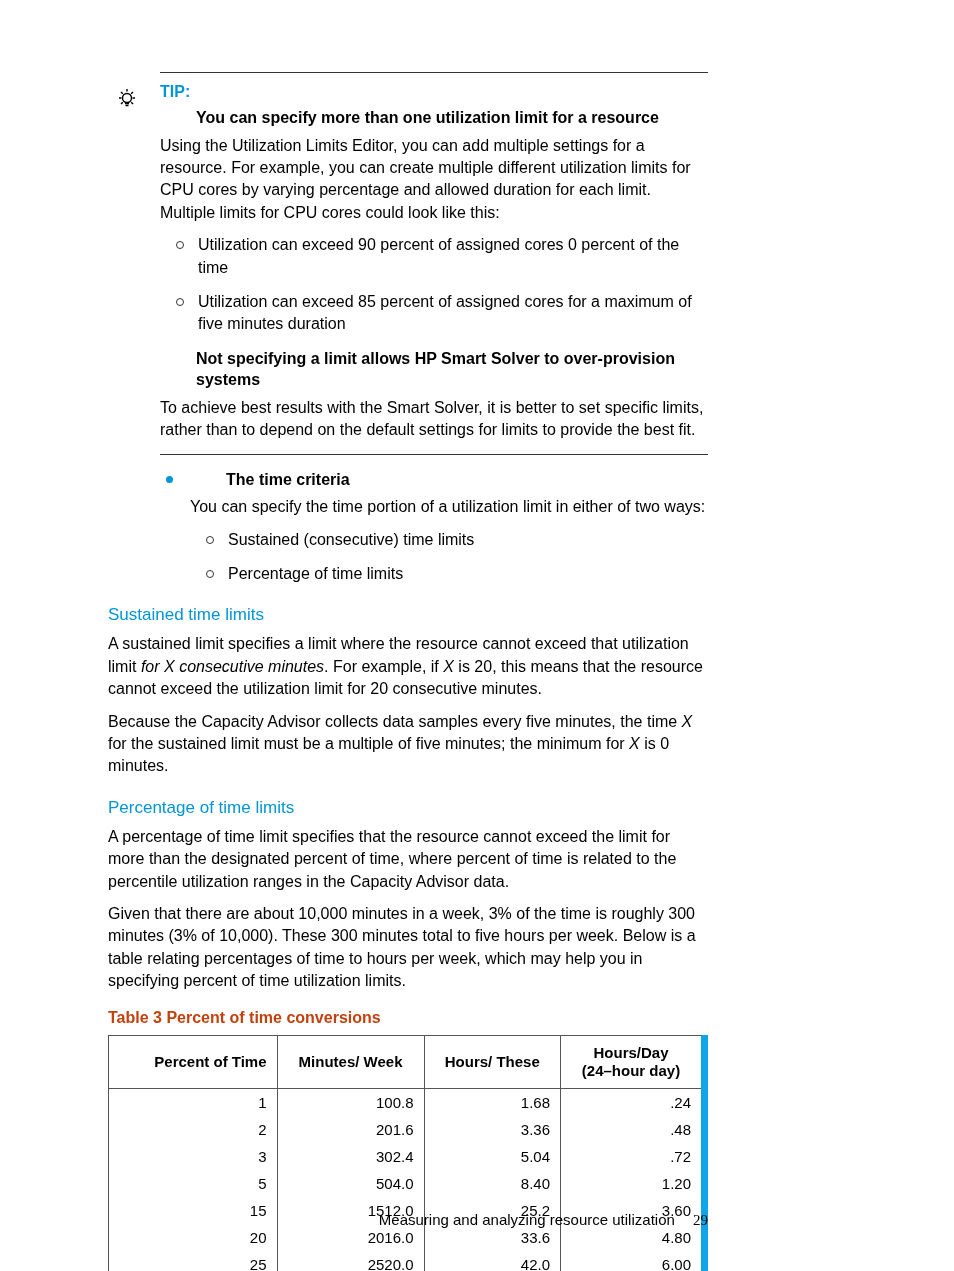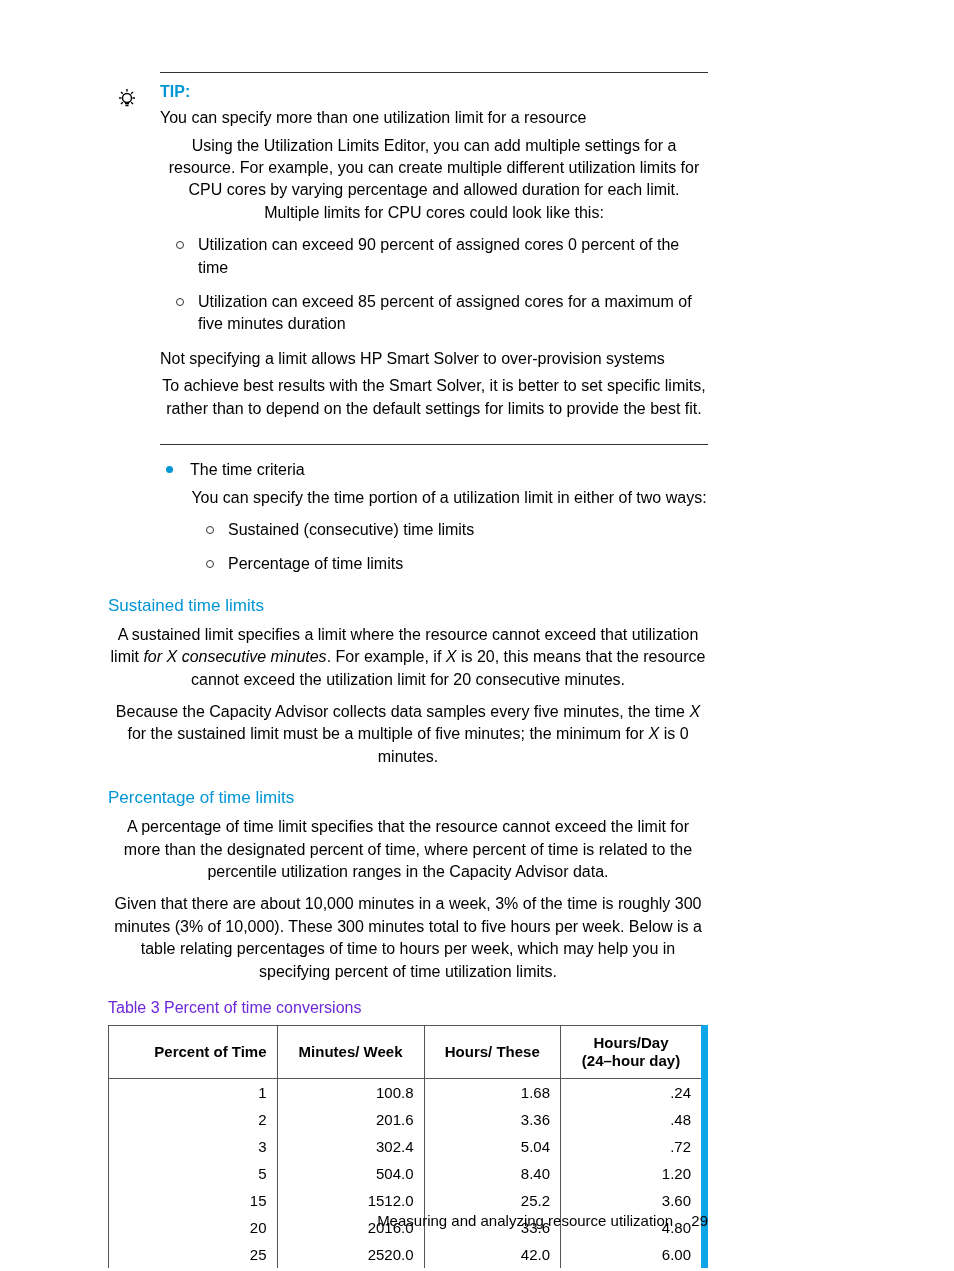--- a/index.html
+++ b/index.html
@@ -33,30 +33,30 @@
     width: 24px;
     height: 24px;
   }
   .tip-label {
     color: #0096d6;
     font-weight: bold;
     font-size: 16px;
     margin-bottom: 6px;
   }
   .bold-line {
-    font-weight: normal;
+    font-weight: bold;
     font-size: 16px;
     margin-bottom: 6px;
     line-height: 1.35;
+    margin-left: 36px;
   }
   .para {
     font-size: 16px;
     line-height: 1.4;
     margin-bottom: 10px;
-    text-align: center;
   }
   ul.circ {
     list-style: none;
     padding-left: 38px;
     margin: 6px 0 10px 0;
   }
   ul.circ > li {
     position: relative;
     font-size: 16px;
     line-height: 1.4;
@@ -93,22 +93,22 @@
     height: 7px;
     border-radius: 50%;
     background: #0096d6;
   }
   .subhead {
     color: #0096d6;
     font-size: 17px;
     margin: 20px 0 8px 0;
   }
   .table-title {
-    color: #6d28d9;
-    font-weight: normal;
+    color: #c2410c;
+    font-weight: bold;
     font-size: 16px;
     margin: 16px 0 8px 0;
   }
   .italic { font-style: italic; }
   table.data {
     width: 100%;
     border-collapse: collapse;
     font-size: 15px;
   }
   table.data th {
@@ -128,21 +128,21 @@
     border-left: 1px solid #555;
   }
   table.data tr:first-child th { border-top: 1px solid #555; }
   table.data th:first-child { text-align: right; padding-left: 20px; }
   .footer {
     position: absolute;
     bottom: 42px;
     right: 60px;
     font-size: 15px;
   }
-  .footer .pagenum { margin-left: 14px; }
+  .footer .pagenum { margin-left: 14px; font-family: Liberation Serif, serif; }
 </style>
 </head>
 <body>
 
 <div class="page">
   <div class="content">
 
     <div class="tip-box">
       <div class="tip-icon">
         <svg viewBox="0 0 24 24" width="24" height="24">
@@ -154,21 +154,21 @@
         </svg>
       </div>
       <div class="tip-label">TIP:</div>
       <div class="bold-line">You can specify more than one utilization limit for a resource</div>
       <div class="para">Using the Utilization Limits Editor, you can add multiple settings for a resource. For example, you can create multiple different utilization limits for CPU cores by varying percentage and allowed duration for each limit. Multiple limits for CPU cores could look like this:</div>
       <ul class="circ">
         <li>Utilization can exceed 90 percent of assigned cores 0 percent of the time</li>
         <li>Utilization can exceed 85 percent of assigned cores for a maximum of five minutes duration</li>
       </ul>
       <div class="bold-line">Not specifying a limit allows HP Smart Solver to over-provision systems</div>
-      <div class="para" style="margin-bottom:12px">To achieve best results with the Smart Solver, it is better to set specific limits, rather than to depend on the default settings for limits to provide the best fit.</div>
+      <div class="para" style="margin-bottom:0">To achieve best results with the Smart Solver, it is better to set specific limits, rather than to depend on the default settings for limits to provide the best fit.</div>
     </div>
 
     <ul class="disc">
       <li>
         <span class="bold-line" style="display:block;margin-bottom:6px">The time criteria</span>
         <span class="para" style="display:block">You can specify the time portion of a utilization limit in either of two ways:</span>
         <ul class="circ">
           <li>Sustained (consecutive) time limits</li>
           <li>Percentage of time limits</li>
         </ul>

